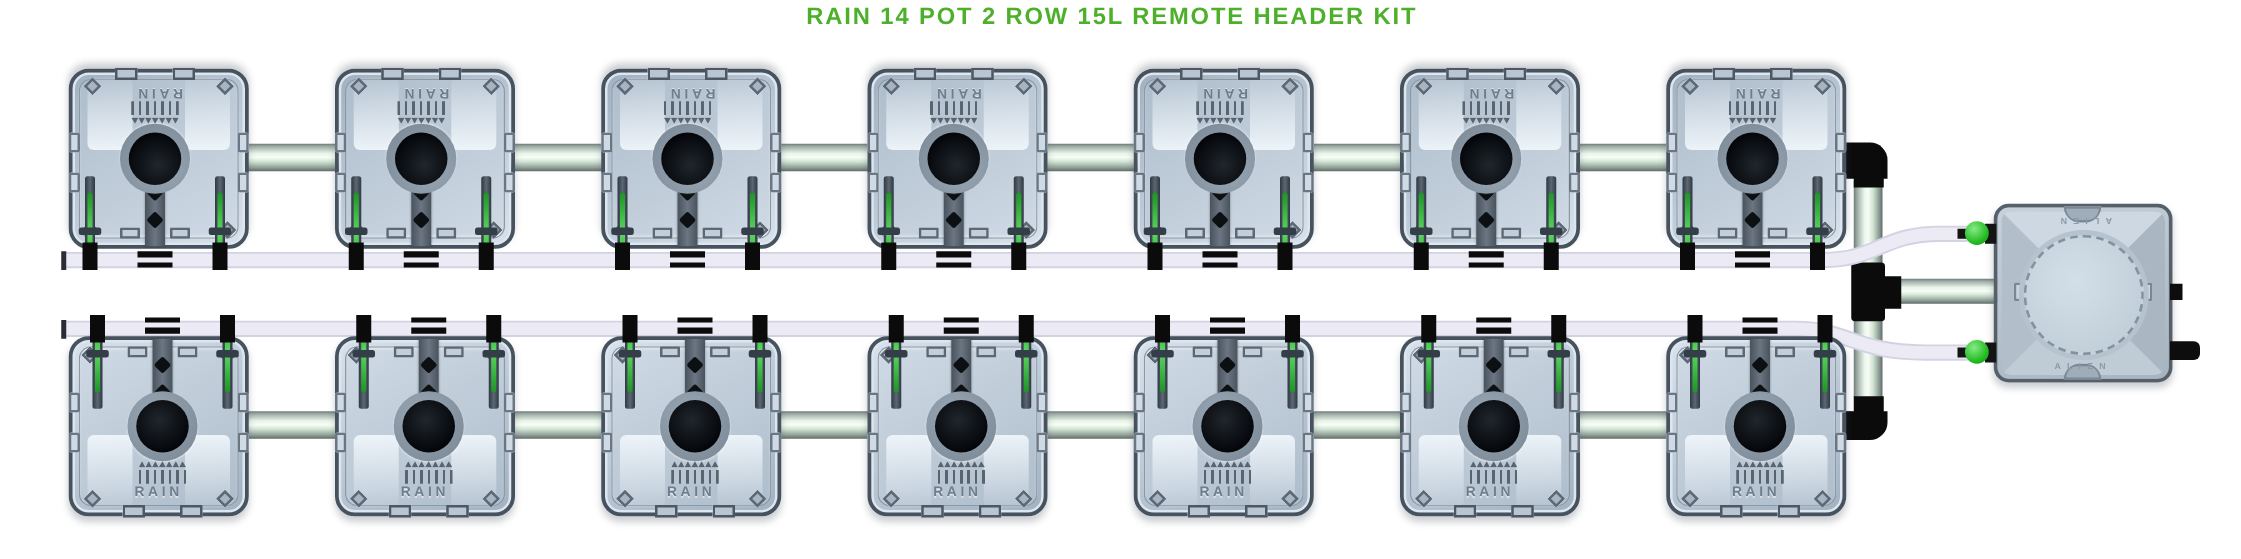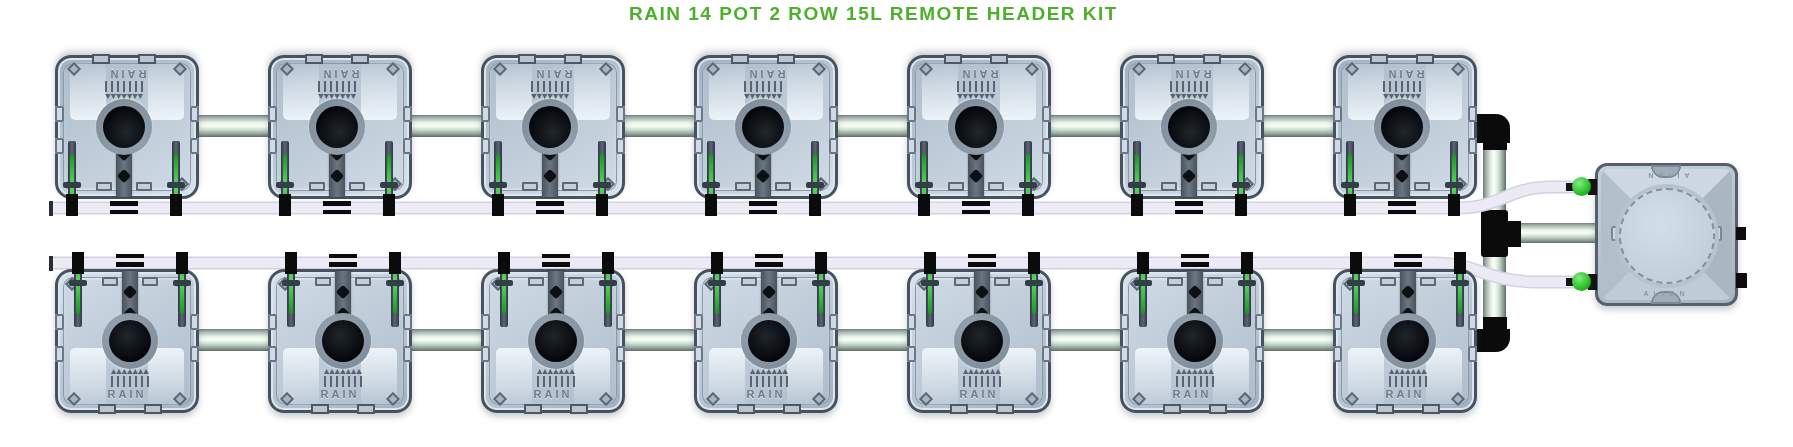--- a/index.html
+++ b/index.html
@@ -1,17 +1,17 @@
 <!DOCTYPE html>
 <html><head>
 <meta charset="utf-8">
 <style>
   html,body{margin:0;padding:0;background:#fff;}
   #canvas{position:relative;width:1747px;height:447px;background:#ffffff;overflow:hidden;
-          font-family:"Liberation Sans", sans-serif;}
+          font-family:"Liberation Sans", sans-serif;padding-left:32px;}
   .abs{position:absolute;}
 
   
   #page-title{top:3px;left:0;right:0;text-align:center;font-weight:bold;font-size:19px;
               letter-spacing:1.5px;z-index:9;}
 
   
   .pipe-h{height:22px;z-index:1;border-radius:2px;
     background:linear-gradient(180deg,#6f7c7a 0%,#9eaca6 10%,#e9f5e9 35%,#f7fdf5 50%,#cfe2d2 66%,#93a29a 86%,#5f6c69 100%);}
   .pipe-v{width:23px;z-index:1;border-radius:2px;

